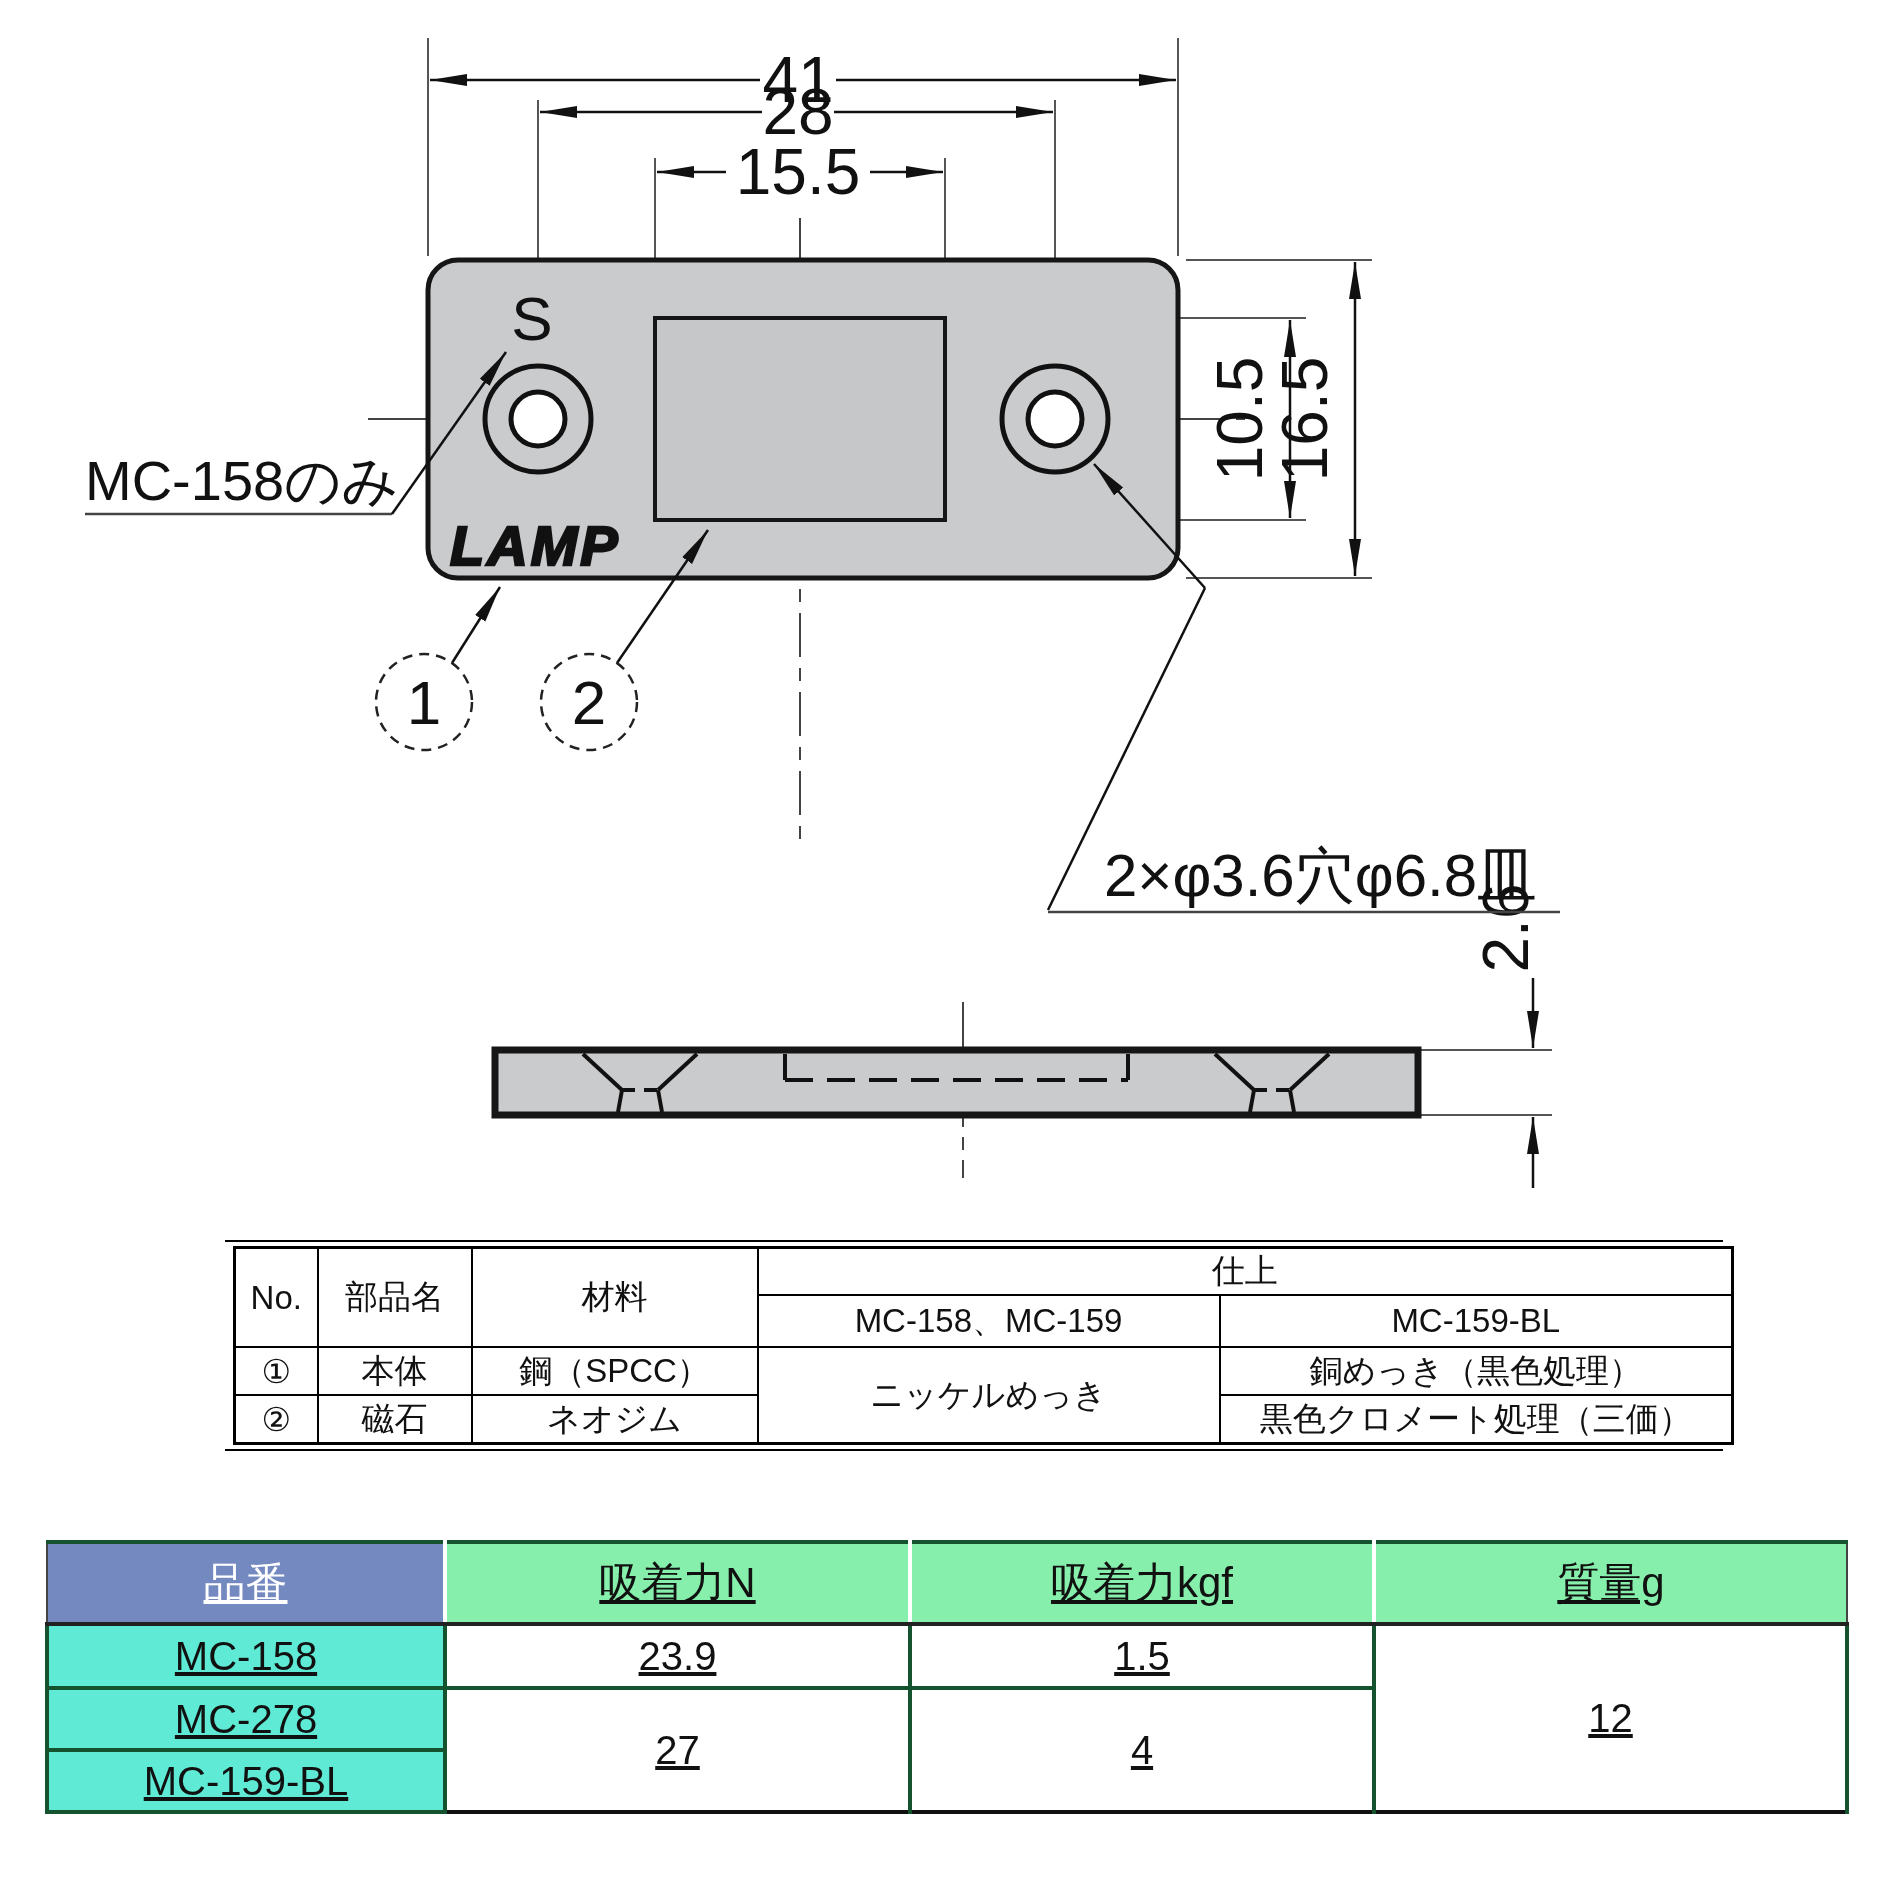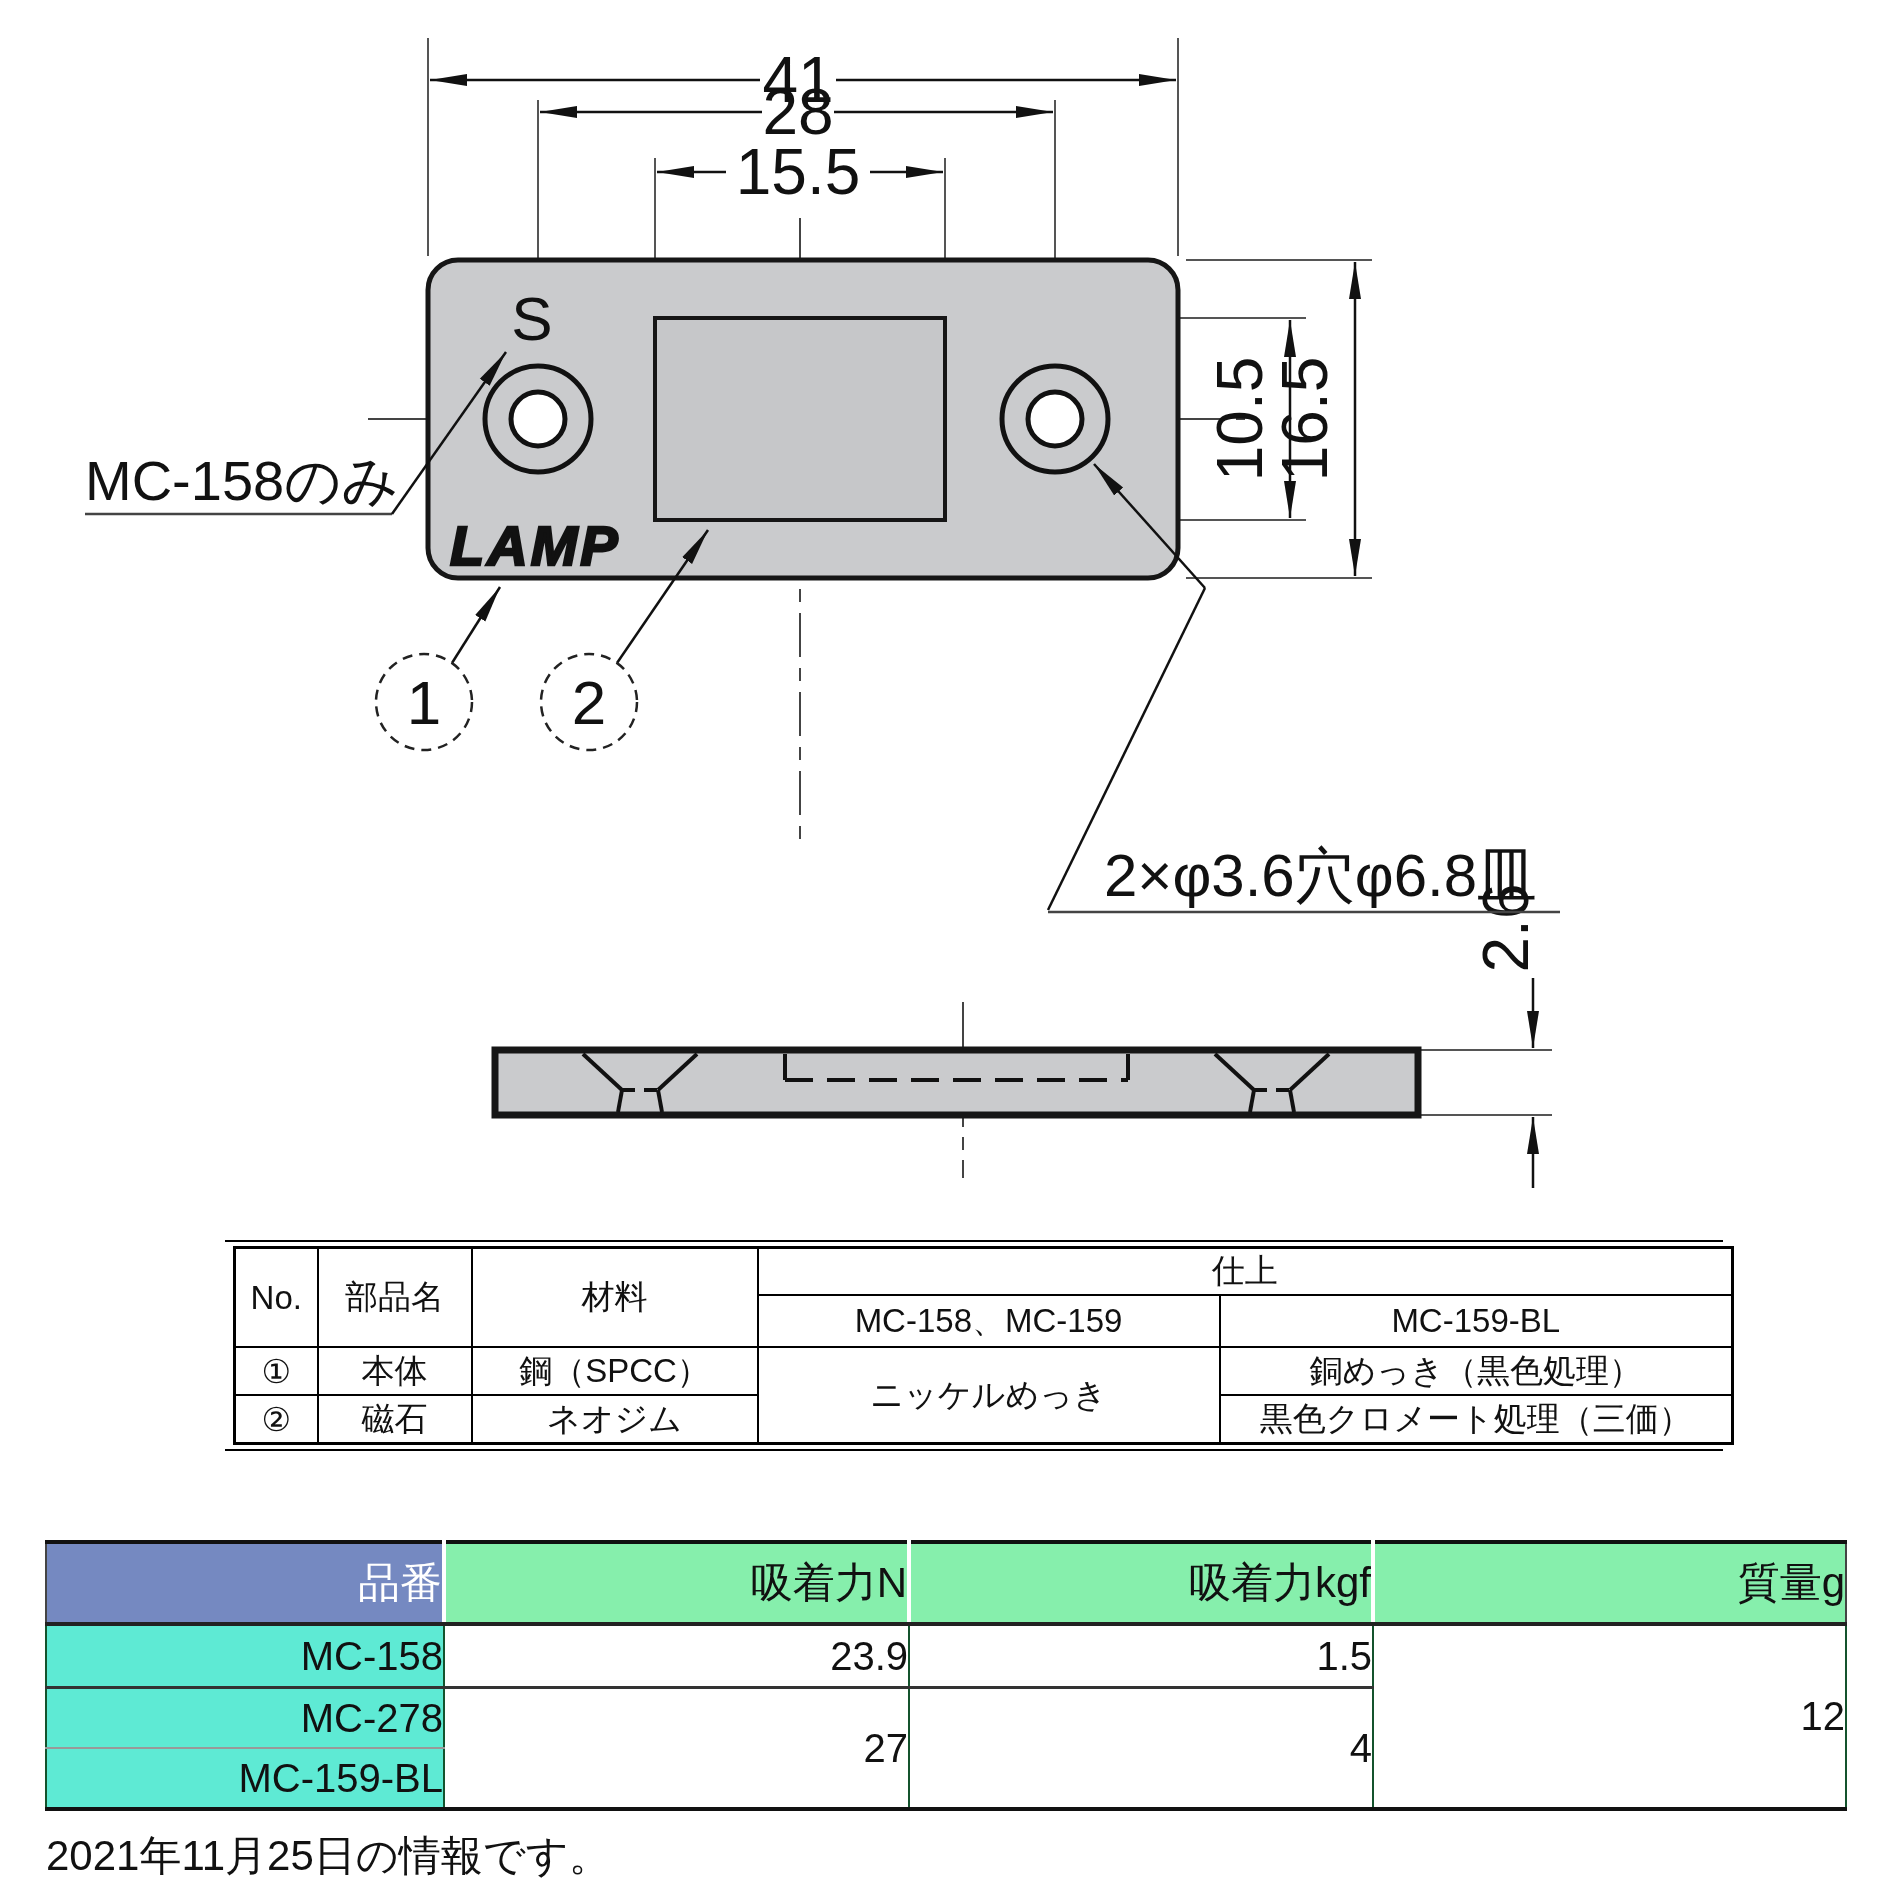--- a/index.html
+++ b/index.html
@@ -14,22 +14,22 @@
   table.spec td, table.spec th { border:2px solid #000; text-align:center; vertical-align:middle;
                padding:0 4px; font-weight:normal; overflow:hidden; white-space:nowrap; }
   tr.spec-h1 td { height:40px; }
   tr.spec-h2 td { height:50px;text-align:center; }
   tr.spec-r  td { height:46px; }
 
   
   .prod-wrap { position:absolute; left:45px; top:1540px; width:1800px; }
   table.prod { width:100%; border-collapse:collapse; table-layout:fixed; font-size:40px;
                border:2px solid #444; border-top:4px solid #111; border-bottom:4px solid #111; }
-  table.prod td { border:2px solid #14532d; text-align:right; vertical-align:middle; padding:0; background:#fff;
-               overflow:hidden; white-space:nowrap; }
+  table.prod td { border:4px solid #14532d; text-align:center; vertical-align:middle; padding:0; background:#fff;
+               overflow:hidden; white-space:nowrap;text-decoration:underline; }
   table.prod td.h { height:78px; background:#86efac; border-bottom:4px solid #222;
                border-left:4px solid #fff; border-right:4px solid #fff; font-size:42px; }
   table.prod td.h-model { background:#7589c1; color:#fff; border-left:2px solid #444; }
   table.prod td.h-last { border-right:2px solid #444; }
   table.prod td.model { background:#5eead4; }
   tr.prod-r1 td { height:60px; }
   tr.prod-r2 td { height:58px; }
   tr.prod-r3 td { height:58px; }
   tr.prod-r1 td { border-bottom:3px solid #333; }
   tr.prod-r2 td { border-bottom:2px solid #999; }
@@ -223,15 +223,14 @@
       <td rowspan="2">27</td>
       <td rowspan="2">4</td>
     </tr>
     <tr class="prod-r3">
       <td class="model">MC-159-BL</td>
     </tr>
   </tbody>
       </table>
 </div>
 
-<div class="footer-note">2021年11月25日の情報です。</div>
 
 </div>
 
 </body></html>

